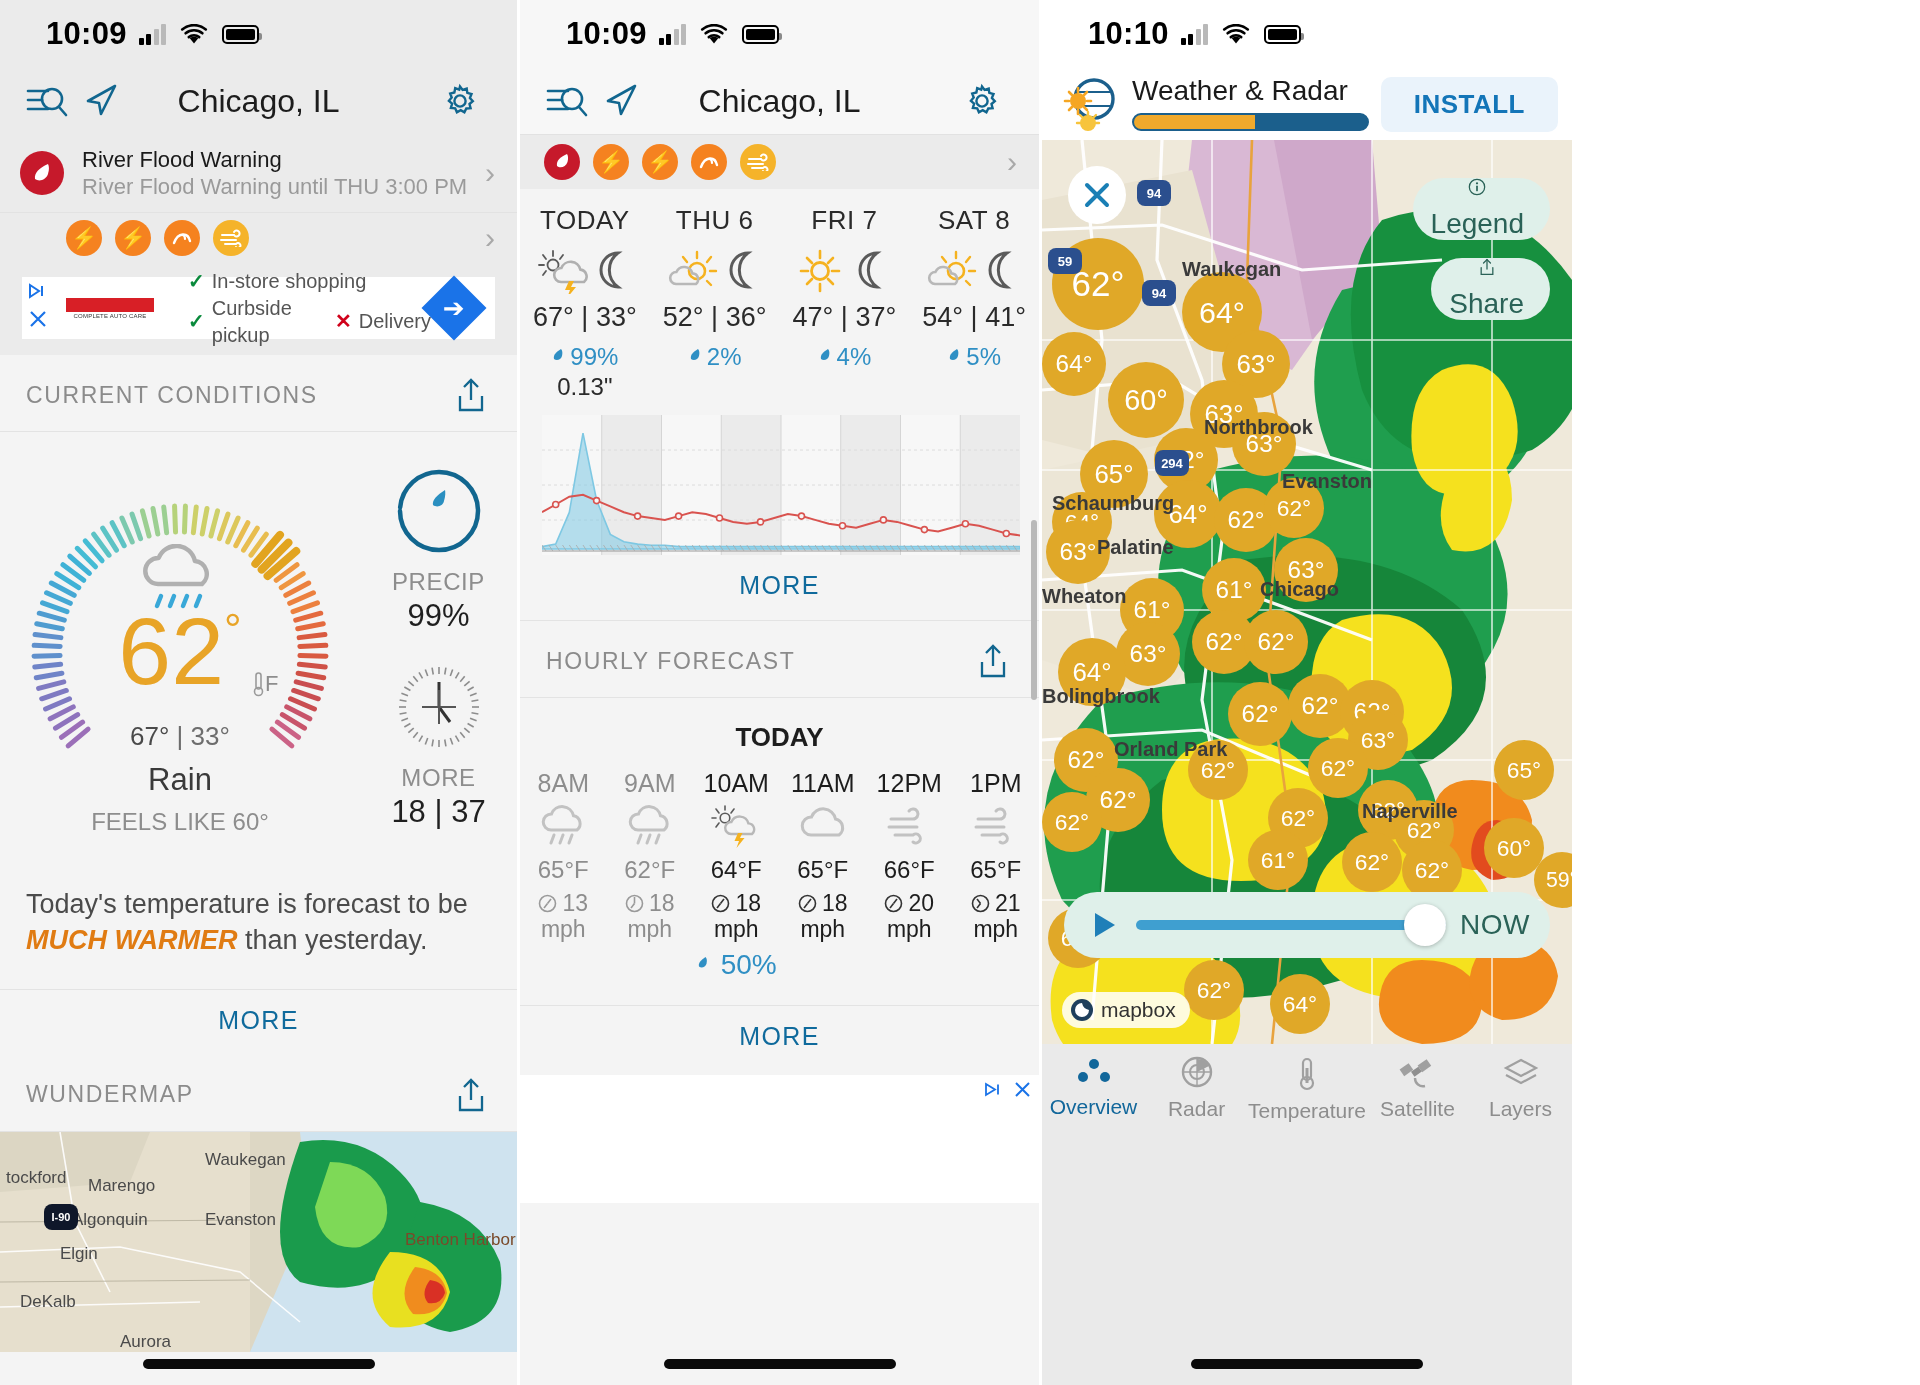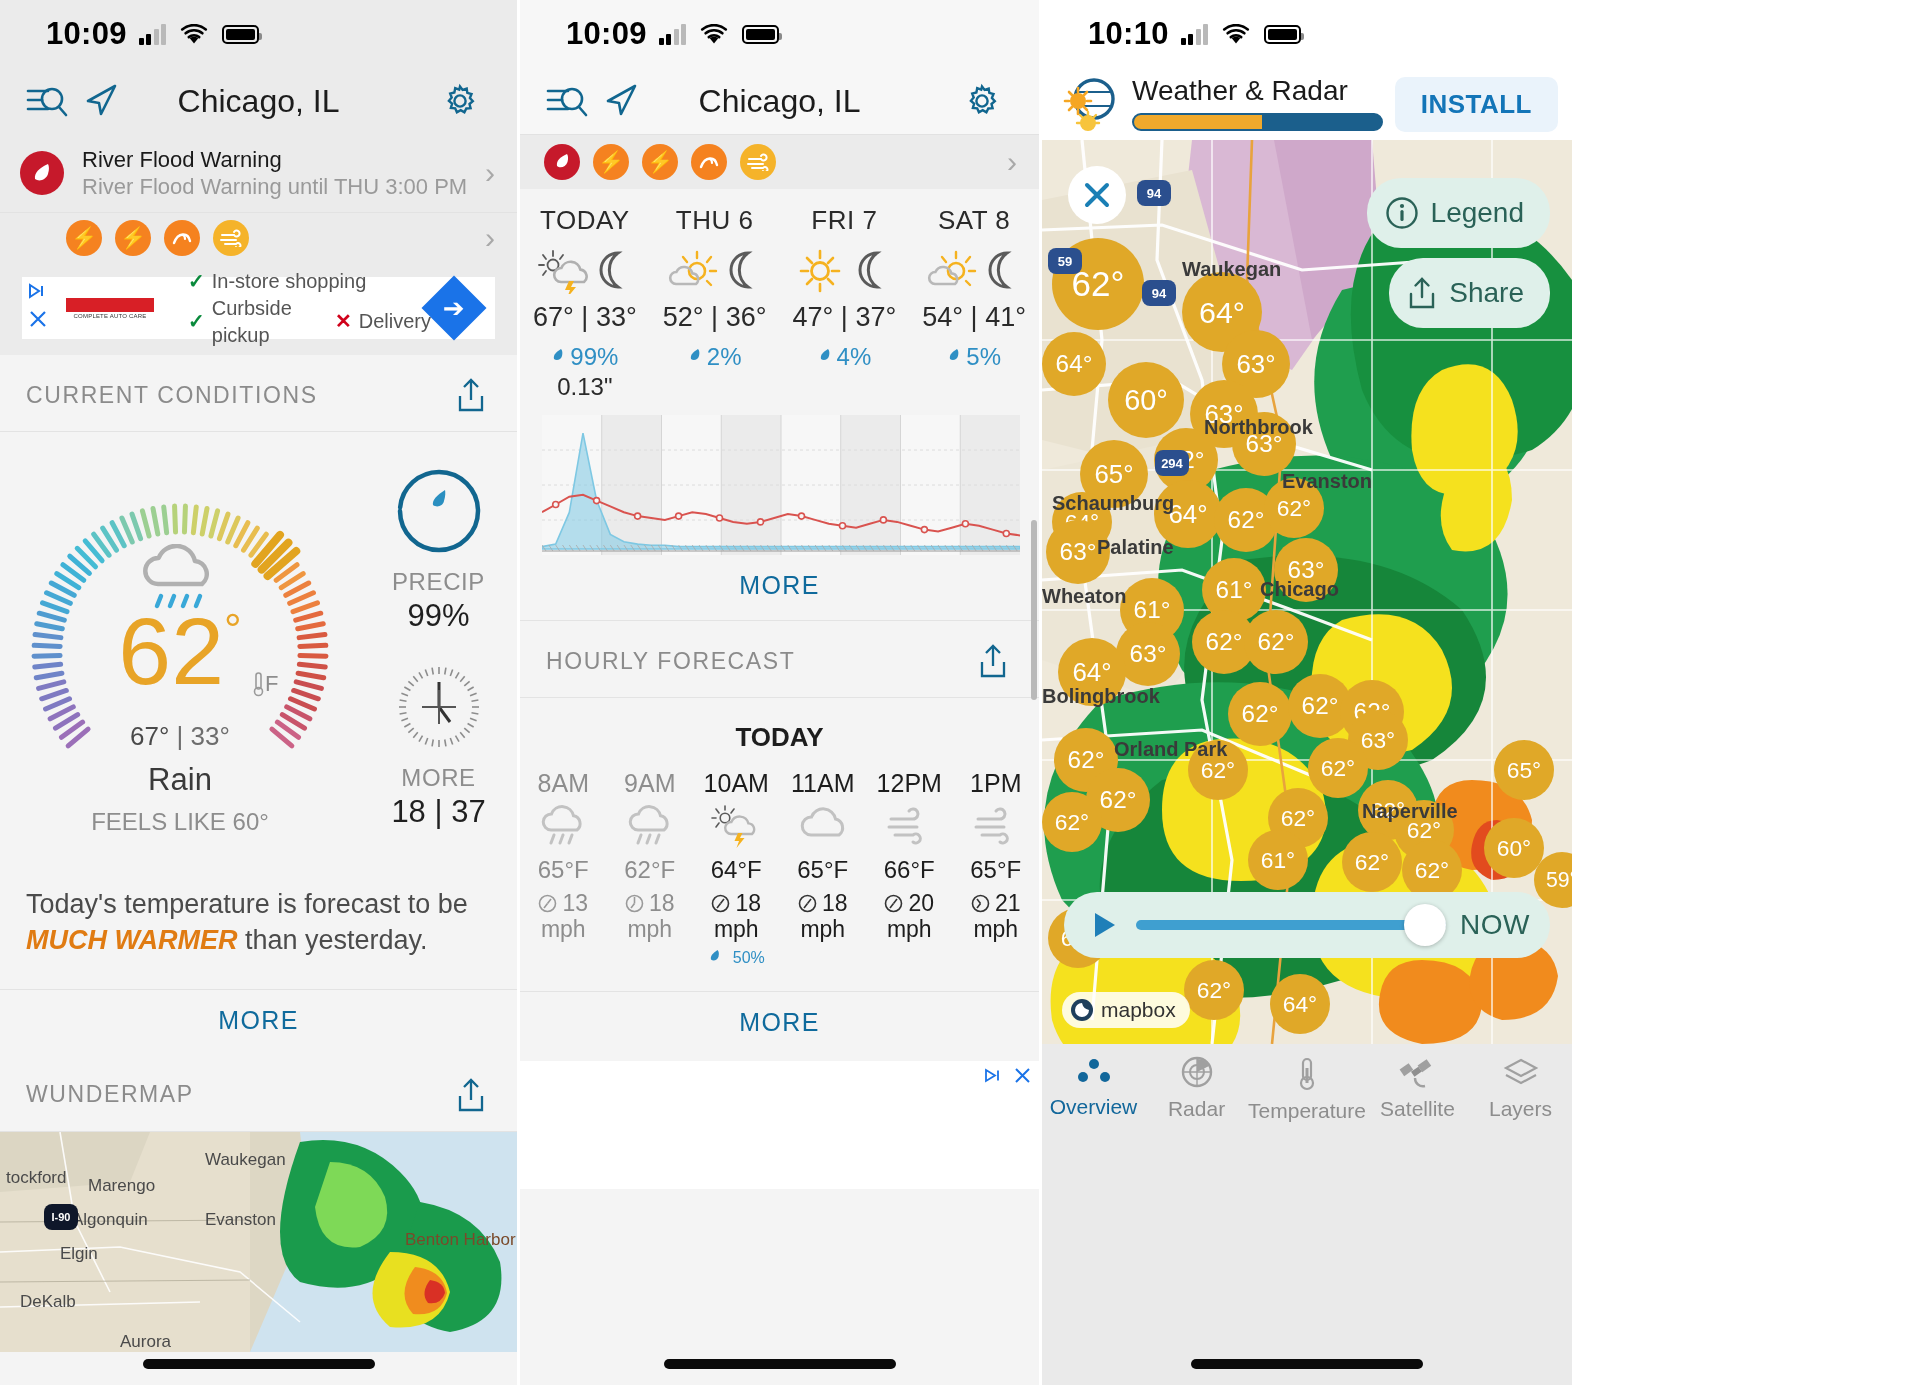--- a/index.html
+++ b/index.html
@@ -170,53 +170,53 @@
   .h-today { text-align: center; font-size: 26px; color: #1d1d1d; font-weight: 700; padding: 10px 0 16px; }
   .hrow { display: flex; }
   .hcol { flex: 1; display: flex; flex-direction: column; align-items: center; gap: 6px; }
   .hcol .htime { font-size: 25px; color: #8d8d8d; }
   .hcol.active .htime { color: #1d1d1d; }
   .hcol .htemp { font-size: 24px; color: #8d8d8d; margin-top: 2px; }
   .hcol.active .htemp { color: #1d1d1d; }
   .hwind { font-size: 23px; color: #8d8d8d; text-align: center; line-height: 1.15; display:flex; flex-direction:column; align-items:center; }
   .hcol.active .hwind { color: #1d1d1d; }
   .hwind .wtop { display:flex; align-items:center; gap: 5px; }
-  .hpop { font-size: 16px; color: #2f8fc4; display:flex; align-items:center; gap:12px; }
+  .hpop { font-size: 28px; color: #2f8fc4; display:flex; align-items:center; gap:12px; }
 
   .ad2 { background: #fff; height: 128px; position: relative; margin-top: 4px; }
   .ad2-marks { position:absolute; right: 8px; top: 6px; display:flex; align-items:center; gap:8px; font-size:18px; color:#1a73e8;}
 
   
   .p3 { background: #eaeaea; }
   .install-bar {
     height: 72px; background: #ffffff; display: flex; align-items: center;
     padding: 0 14px 0 16px; gap: 12px;
   }
   .wr-logo { width: 62px; height: 58px; position: relative; flex: 0 0 62px; }
   .install-txt { flex: 1; position: relative; }
   .install-name { font-size: 28px; color: #1a1a1a; line-height: 1; }
   .install-prog {
     margin-top: 8px; height: 18px; border-radius: 9px; background: #1b5f8c;
     border: 2px solid #1b5f8c; overflow: hidden;
   }
   .install-prog i { display:block; height: 100%; width: 52%; background: #f0a92c; }
   .install-btn {
     background: #eaf3fb; color: #1375b8; font-weight: 700; font-size: 26px;
-    padding: 12px 26px; border-radius: 10px; letter-spacing: .5px;
+    padding: 12px 33px; border-radius: 10px; letter-spacing: .5px;
   }
 
   .radar { position: relative; height: 904px; overflow: hidden; background: #e9e3d4; }
   .radar-close {
     position: absolute; left: 26px; top: 26px; width: 58px; height: 58px;
     background: #fff; border-radius: 50%; display:flex; align-items:center; justify-content:center;
     z-index: 9;
   }
   .pill {
     position: absolute; right: 22px; background: #dff0ea; border-radius: 34px;
-    height: 70px; display: flex; align-items: center; gap: 12px; padding: 0 26px 0 18px; z-index: 9;
+    height: 62px; display: flex; align-items: center; gap: 12px; padding: 0 26px 0 18px; z-index: 9; flex-direction: column;
   }
   .pill.legend { top: 38px; }
   .pill.share { top: 118px; }
   .pill span { font-size: 28px; color: #2a6257; }
 
   .timeline {
     position: absolute; left: 22px; right: 22px; bottom: 86px; height: 66px;
     background: #dff0ea; border-radius: 33px; display: flex; align-items: center;
     padding: 0 20px; gap: 14px; z-index: 9;
   }

